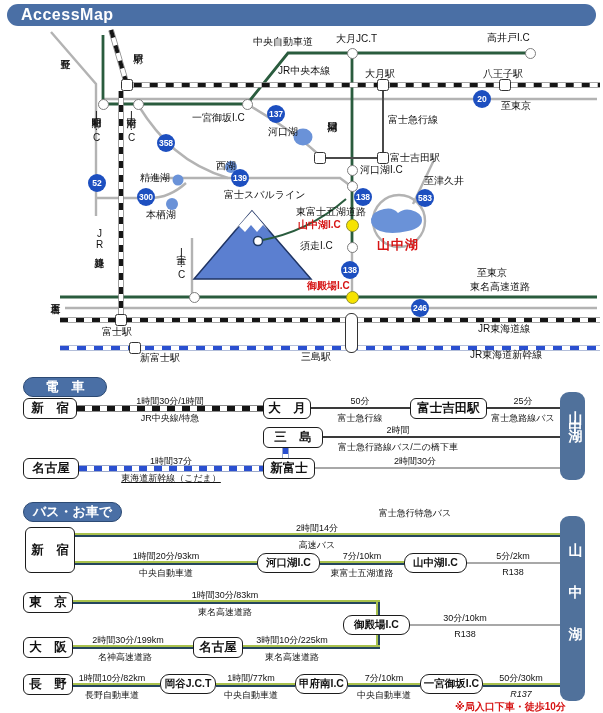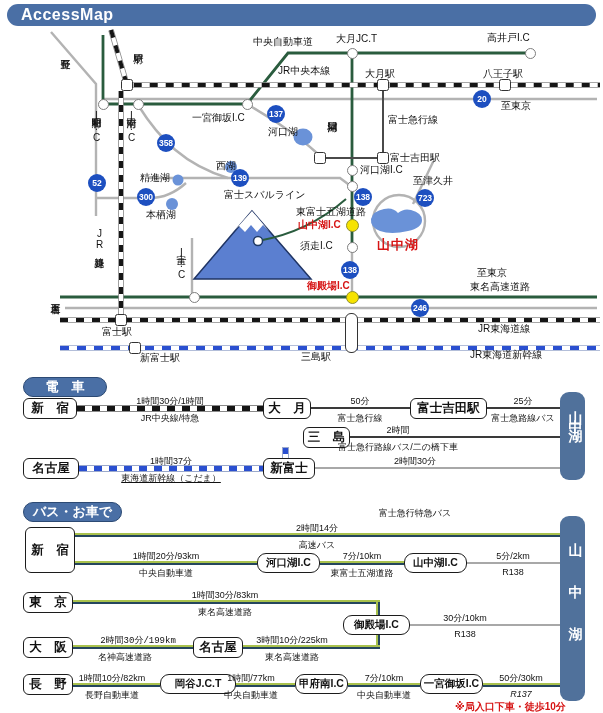--- a/index.html
+++ b/index.html
@@ -115,21 +115,21 @@
       <div class="mlabel" style="left: 483px; top: 68px;">八王子駅</div>
       <div class="mlabel" style="left: 501px; top: 100px;">至東京</div>
       <div class="mlabel" style="left: 192px; top: 112px;">一宮御坂I.C</div>
       <div class="mlabel vert" style="left: 91px; top: 110px;">甲府昭和I.C</div>
       <div class="mlabel vert" style="left: 126px; top: 110px;">甲府南I.C</div>
       <div class="mlabel" style="left: 268px; top: 126px;">河口湖</div>
       <div class="mlabel vert" style="left: 327px; top: 114px;">河口湖駅</div>
       <div class="mlabel" style="left: 388px; top: 114px;">富士急行線</div>
       <div class="mlabel" style="left: 390px; top: 152px;">富士吉田駅</div>
       <div class="mlabel" style="left: 360px; top: 164px;">河口湖I.C</div>
-      <div class="mlabel" style="left: 413px; top: 175px;">至津久井</div>
+      <div class="mlabel" style="left: 424px; top: 175px;">至津久井</div>
       <div class="mlabel" style="left: 201px; top: 160px; margin-left: 15px;">西湖</div>
       <div class="mlabel" style="left: 140px; top: 172px;">精進湖</div>
       <div class="mlabel" style="left: 146px; top: 209px; text-align: right;">本栖湖</div>
       <div class="mlabel" style="left: 224px; top: 189px;">富士スバルライン</div>
       <div class="mlabel" style="left: 296px; top: 206px;">東富士五湖道路</div>
       <div class="mlabel red" style="left: 298px; top: 219px;">山中湖I.C</div>
       <div class="mlabel" style="left: 300px; top: 240px;">須走I.C</div>
       <div class="mlabel red big" style="left: 377px; top: 238px;">山中湖</div>
       <div class="mlabel vert" style="left: 176px; top: 247px;">富士I.C</div>
       <div class="mlabel vert" style="left: 94px; top: 228px;">JR身延線</div>
@@ -142,21 +142,21 @@
       <div class="mlabel" style="left: 301px; top: 351px;">三島駅</div>
       <div class="mlabel" style="left: 478px; top: 323px;">JR東海道線</div>
       <div class="mlabel" style="left: 455px; top: 349px; margin-left: 15px;">JR東海道新幹線</div>
       <div class="badge" style="left: 442px; top: 90px; margin-left: 31px;">20</div>
       <div class="badge" style="left: 267px; top: 105px;">137</div>
       <div class="badge" style="left: 157px; top: 134px;">358</div>
       <div class="badge" style="left: 88px; top: 174px;">52</div>
       <div class="badge" style="left: 231px; top: 169px;">139</div>
       <div class="badge" style="left: 137px; top: 188px;">300</div>
       <div class="badge" style="left: 354px; top: 188px;">138</div>
-      <div class="badge" style="left: 416px; top: 189px;">723</div>
+      <div class="badge" style="left: 416px; top: 189px;">583</div>
       <div class="badge" style="left: 341px; top: 261px;">138</div>
       <div class="badge" style="left: 411px; top: 299px;">246</div>
       <div class="station" style="left: 121px; top: 79px; width: 12px; height: 12px; border-radius: 2.5px;"></div>
       <div class="station" style="left: 377px; top: 79px; width: 12px; height: 12px; border-radius: 2.5px;"></div>
       <div class="station" style="left: 499px; top: 79px; width: 12px; height: 12px; border-radius: 2.5px;"></div>
       <div class="station" style="left: 314px; top: 152px; width: 12px; height: 12px; border-radius: 2.5px;"></div>
       <div class="station" style="left: 377px; top: 152px; width: 12px; height: 12px; border-radius: 2.5px;"></div>
       <div class="station" style="left: 115px; top: 314px; width: 12px; height: 12px; border-radius: 2.5px;"></div>
       <div class="station" style="left: 129px; top: 342px; width: 12px; height: 12px; border-radius: 2.5px;"></div>
       <div class="station" style="left: 344.5px; top: 313px; width: 13px; height: 40px; border-radius: 6px;"></div>
@@ -178,21 +178,21 @@
       <div class="line l-jr" style="left: 77px; width: 186px; top: 405.5px;"></div>
       <div class="line l-dark" style="left: 311px; width: 99px; top: 406.75px;"></div>
       <div class="line l-dark" style="left: 487px; width: 73px; top: 406.75px;"></div>
       <div class="line l-dark" style="left: 311px; width: 249px; top: 435.75px;"></div>
       <div class="line l-skn" style="left: 79px; width: 184px; top: 465.5px;"></div>
       <div class="line l-gray" style="left: 315px; width: 245px; top: 466.75px;"></div>
       <div class="line l-sknv" style="left: 285px; top: 448px; height: 10px; margin-left: -2px;"></div>
       <div class="box" style="left: 23px; top: 398px; width: 54px; height: 21px;">新　宿</div>
       <div class="box" style="left: 263px; top: 398px; width: 48px; height: 21px;">大　月</div>
       <div class="box" style="left: 410px; top: 398px; width: 77px; height: 21px;">富士吉田駅</div>
-      <div class="box" style="left: 263px; top: 427px; width: 47px; height: 21px; margin-left: 40px;">三　島</div>
+      <div class="box" style="left: 263px; top: 427px; width: 60px; height: 21px;">三　島</div>
       <div class="box" style="left: 23px; top: 458px; width: 56px; height: 21px;">名古屋</div>
       <div class="box" style="left: 263px; top: 458px; width: 52px; height: 21px;">新富士</div>
       <div class="slabel" style="left: 170px; top: 394.5px;">1時間30分/1時間</div>
       <div class="slabel" style="left: 170px; top: 411.5px;">JR中央線/特急</div>
       <div class="slabel" style="left: 360px; top: 394.5px;">50分</div>
       <div class="slabel" style="left: 360px; top: 411.5px;">富士急行線</div>
       <div class="slabel" style="left: 523px; top: 394.5px;">25分</div>
       <div class="slabel" style="left: 523px; top: 411.5px;">富士急路線バス</div>
       <div class="slabel" style="left: 398px; top: 423.5px;">2時間</div>
       <div class="slabel" style="left: 398px; top: 440.5px;">富士急行路線バス/二の橋下車</div>
@@ -218,36 +218,36 @@
       <div class="line l-exp" style="left: 348px; width: 72px; top: 683px;"></div>
       <div class="line l-exp" style="left: 483px; width: 77px; top: 683px;"></div>
       <div class="box" style="left: 25px; top: 527px; width: 50px; height: 46px;">新　宿</div>
       <div class="box small" style="left: 257px; top: 553px; width: 63px; height: 20px;">河口湖I.C</div>
       <div class="box small" style="left: 404px; top: 553px; width: 63px; height: 20px;">山中湖I.C</div>
       <div class="box" style="left: 23px; top: 592px; width: 50px; height: 21px;">東　京</div>
       <div class="box small" style="left: 343px; top: 615px; width: 67px; height: 20px;">御殿場I.C</div>
       <div class="box" style="left: 23px; top: 637px; width: 50px; height: 21px;">大　阪</div>
       <div class="box" style="left: 193px; top: 637px; width: 50px; height: 21px;">名古屋</div>
       <div class="box" style="left: 23px; top: 674px; width: 50px; height: 21px;">長　野</div>
-      <div class="box small" style="left: 160px; top: 674px; width: 76px; height: 20px;">岡谷J.C.T</div>
+      <div class="box small" style="left: 160px; top: 674px; width: 56px; height: 20px;">岡谷J.C.T</div>
       <div class="box small" style="left: 295px; top: 674px; width: 53px; height: 20px;">甲府南I.C</div>
       <div class="box small" style="left: 420px; top: 674px; width: 63px; height: 20px;">一宮御坂I.C</div>
       <div class="slabel" style="left: 317px; top: 521.5px;">2時間14分</div>
       <div class="slabel" style="left: 317px; top: 538.5px;">高速バス</div>
       <div class="slabel" style="left: 166px; top: 549.5px;">1時間20分/93km</div>
       <div class="slabel" style="left: 166px; top: 566.5px;">中央自動車道</div>
       <div class="slabel" style="left: 362px; top: 549.5px;">7分/10km</div>
       <div class="slabel" style="left: 362px; top: 566.5px;">東富士五湖道路</div>
       <div class="slabel" style="left: 513px; top: 549.5px;">5分/2km</div>
       <div class="slabel" style="left: 513px; top: 566.5px;">R138</div>
       <div class="slabel" style="left: 225px; top: 588.5px;">1時間30分/83km</div>
       <div class="slabel" style="left: 225px; top: 605.5px;">東名高速道路</div>
       <div class="slabel" style="left: 465px; top: 611.5px;">30分/10km</div>
       <div class="slabel" style="left: 465px; top: 628.5px;">R138</div>
-      <div class="slabel" style="left: 138px; top: 633.5px; font-family: Liberation Mono, monospace;">2時間30分/199km</div>
+      <div class="slabel" style="left: 128px; top: 633.5px;">2時間30分/199km</div>
       <div class="slabel" style="left: 125px; top: 650.5px;">名神高速道路</div>
       <div class="slabel" style="left: 292px; top: 633.5px;">3時間10分/225km</div>
       <div class="slabel" style="left: 292px; top: 650.5px;">東名高速道路</div>
       <div class="slabel" style="left: 112px; top: 671.5px;">1時間10分/82km</div>
       <div class="slabel" style="left: 112px; top: 688.5px;">長野自動車道</div>
       <div class="slabel" style="left: 251px; top: 671.5px;">1時間/77km</div>
       <div class="slabel" style="left: 251px; top: 688.5px;">中央自動車道</div>
       <div class="slabel" style="left: 384px; top: 671.5px;">7分/10km</div>
       <div class="slabel" style="left: 384px; top: 688.5px;">中央自動車道</div>
       <div class="slabel" style="left: 521px; top: 671.5px;">50分/30km</div>

